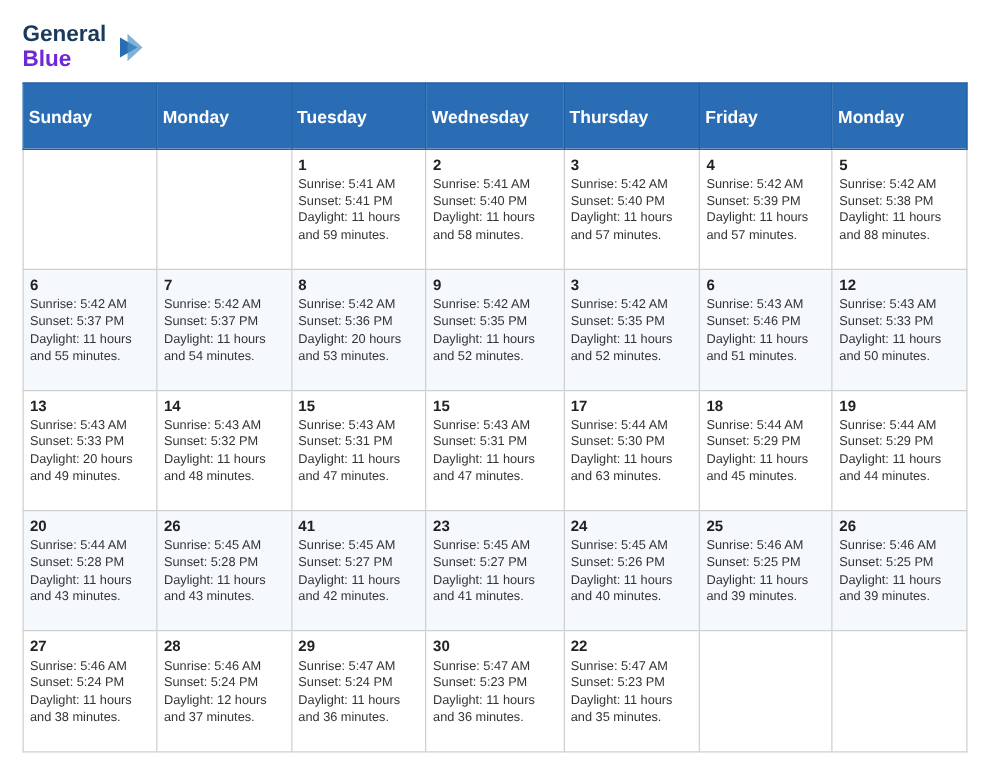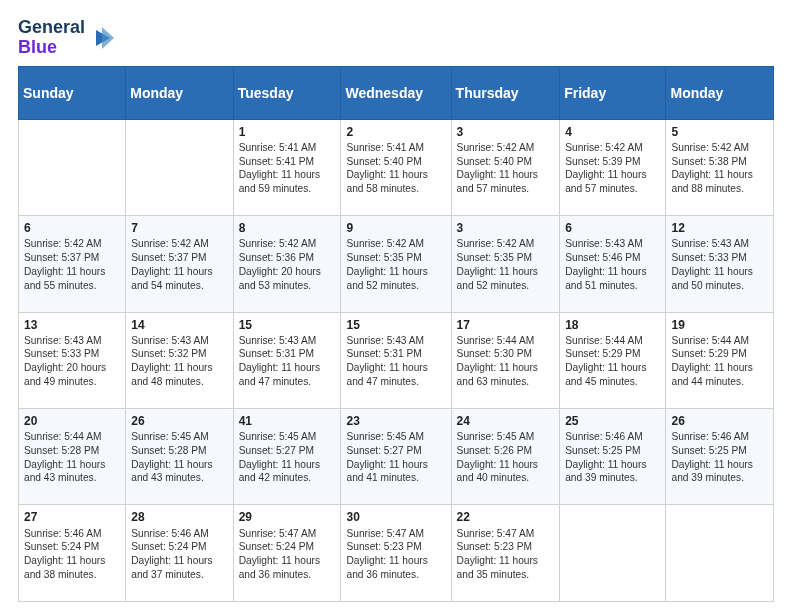--- a/index.html
+++ b/index.html
@@ -299,21 +299,21 @@
           <td>
             <span class="day-number">27</span>
             <div>Sunrise: 5:46 AM</div>
             <div>Sunset: 5:24 PM</div>
             <div>Daylight: 11 hours and 38 minutes.</div>
           </td>
           <td>
             <span class="day-number">28</span>
             <div>Sunrise: 5:46 AM</div>
             <div>Sunset: 5:24 PM</div>
-            <div>Daylight: 11 hours and 37 minutes.</div>
+            <div>Daylight: 12 hours and 37 minutes.</div>
           </td>
           <td>
             <span class="day-number">29</span>
             <div>Sunrise: 5:47 AM</div>
             <div>Sunset: 5:24 PM</div>
             <div>Daylight: 11 hours and 36 minutes.</div>
           </td>
           <td>
             <span class="day-number">30</span>
             <div>Sunrise: 5:47 AM</div>

